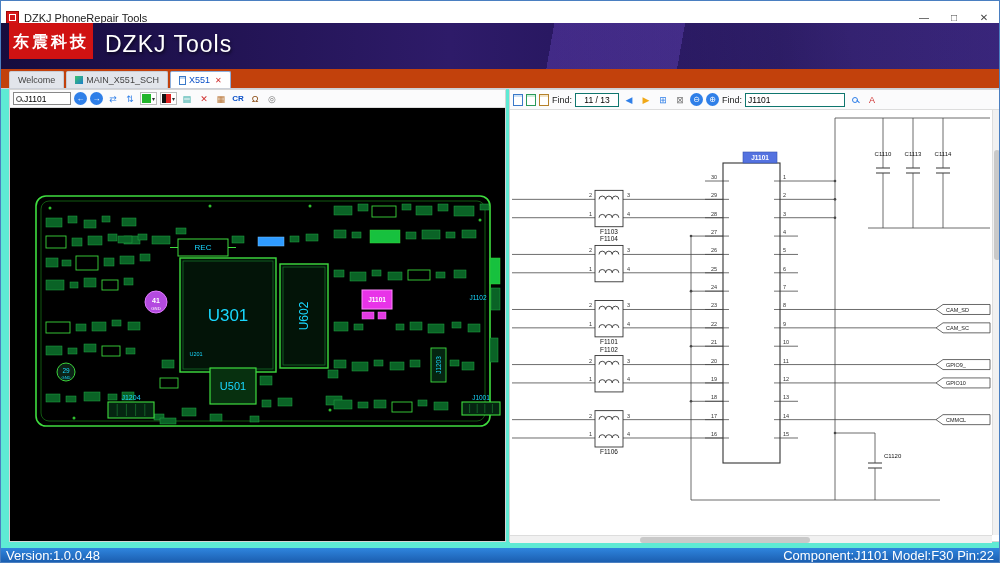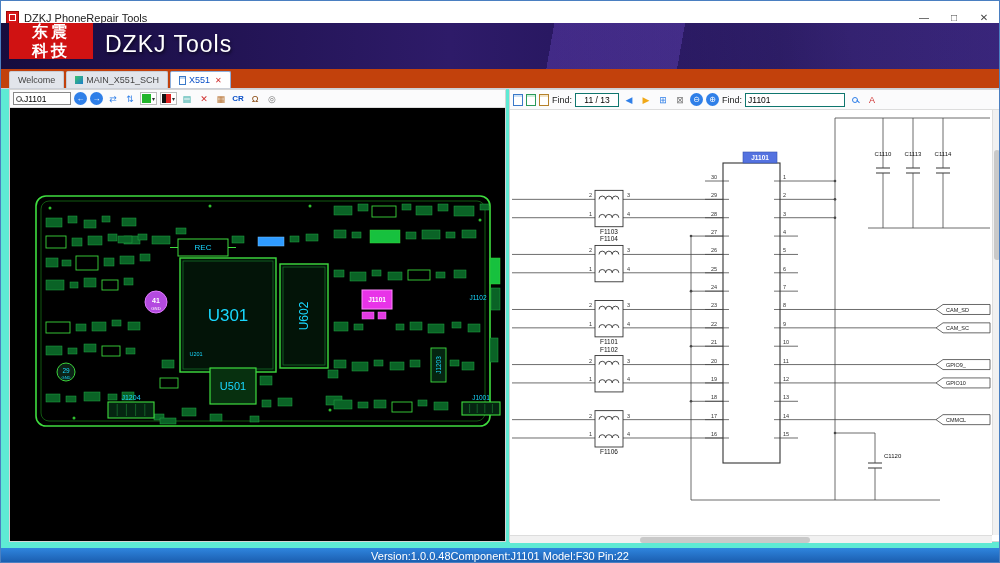--- a/index.html
+++ b/index.html
@@ -10,21 +10,21 @@
 .app-icon{width:13px;height:13px;background:#d61518;border:1px solid #a00909;margin-right:5px;position:relative;flex:none}
 .app-icon::after{content:"";position:absolute;inset:2px;border:1px solid #fff}
 .title{font-size:11px;color:#222}
 .win-btns{margin-left:auto;display:flex;height:100%}
 .win-btn{width:30px;display:flex;align-items:center;justify-content:center;font-size:10px;color:#444;cursor:default}
 
 .banner{position:absolute;top:22px;left:0;right:0;height:46px;background:
  linear-gradient(100deg,rgba(130,90,230,0) 55%,rgba(130,90,230,.28) 55%,rgba(130,90,230,.28) 68%,rgba(130,90,230,0) 68%),
  linear-gradient(260deg,rgba(160,120,255,.15) 15%,rgba(160,120,255,0) 45%),
  linear-gradient(90deg,#160c3e,#2e1b69 45%,#1e1152 78%,#271764)}
-.logo{position:absolute;left:8px;top:0;width:84px;height:36px;background:#d01212;color:#fff;display:flex;flex-direction:column;align-items:center;justify-content:center;font-size:16px;font-weight:bold;line-height:19px;letter-spacing:3px}
+.logo{position:absolute;left:8px;top:0;width:84px;height:36px;background:#d01212;color:#fff;display:flex;flex-direction:row;align-items:center;justify-content:center;font-size:16px;font-weight:bold;line-height:19px;letter-spacing:3px}
 .app-name{position:absolute;left:104px;top:8px;font-size:23px;font-weight:normal;color:#fff;letter-spacing:1px;text-shadow:1px 2px 3px rgba(0,0,0,.6)}
 .tagline{position:absolute;right:45px;top:13px;font-size:17px;font-weight:bold;color:#ffd21e;text-shadow:1px 1px 2px rgba(0,0,0,.6)}
 
 .tabbar{position:absolute;top:68px;left:0;right:0;height:20px;background:#c2410c;border-bottom:1px solid #ccd0d8;display:flex;align-items:flex-end;padding-left:8px;gap:2px}
 .tab{height:17px;display:flex;align-items:center;gap:3px;padding:0 8px;font-size:9px;color:#444;background:#e2e5eb;border:1px solid #c6cbd4;border-bottom:none;border-radius:2px 2px 0 0}
 .tab.active{background:#fff;color:#0a50c8;border-color:#8fb0dd}
 .sheet-icon{width:8px;height:8px;background:linear-gradient(135deg,#39c46c,#1d7ecb);flex:none}
 .doc-icon{width:7px;height:9px;background:#fff;border:1px solid #3a79c9;box-shadow:inset 0 2px 0 #bcd6f2;flex:none}
 .tab-close{color:#d03030;font-size:8px;margin-left:2px}
 
@@ -58,21 +58,21 @@
 .tb-label{font-size:9px;color:#222;flex:none}
 .tb-input{height:14px;border:1px solid #0f766e;font-size:8.5px;font-family:inherit;padding:0 2px}
 #page-input{width:44px;text-align:center}
 #find-input{width:100px}
 
 .vscroll{position:absolute;right:0;top:20px;width:8px;height:425px;background:#f1f1f1;border-left:1px solid #ddd}
 .vthumb{position:absolute;left:1px;top:40px;width:6px;height:110px;background:#c9c9c9;border-radius:3px}
 .hscroll{position:absolute;left:0;top:445px;height:8px;width:482px;background:#f1f1f1;border-top:1px solid #ddd}
 .hthumb{position:absolute;top:1px;left:130px;height:6px;width:170px;background:#c9c9c9;border-radius:3px}
 
-.statusbar{position:absolute;top:547px;left:0;right:0;height:15px;background:linear-gradient(#2f85de,#1a5cad);color:#fff;font-size:11px;display:flex;align-items:center;justify-content:center;padding:0 5px}
+.statusbar{position:absolute;top:547px;left:0;right:0;height:15px;background:linear-gradient(#2f85de,#1a5cad);color:#fff;font-size:13px;display:flex;align-items:center;justify-content:space-between;padding:0 5px}
 </style>
 </head>
 <body>
 
 <div class="app">
 
   <div class="titlebar">
     <span class="app-icon"></span>
     <span class="title">DZKJ PhoneRepair Tools</span>
     <div class="win-btns">

